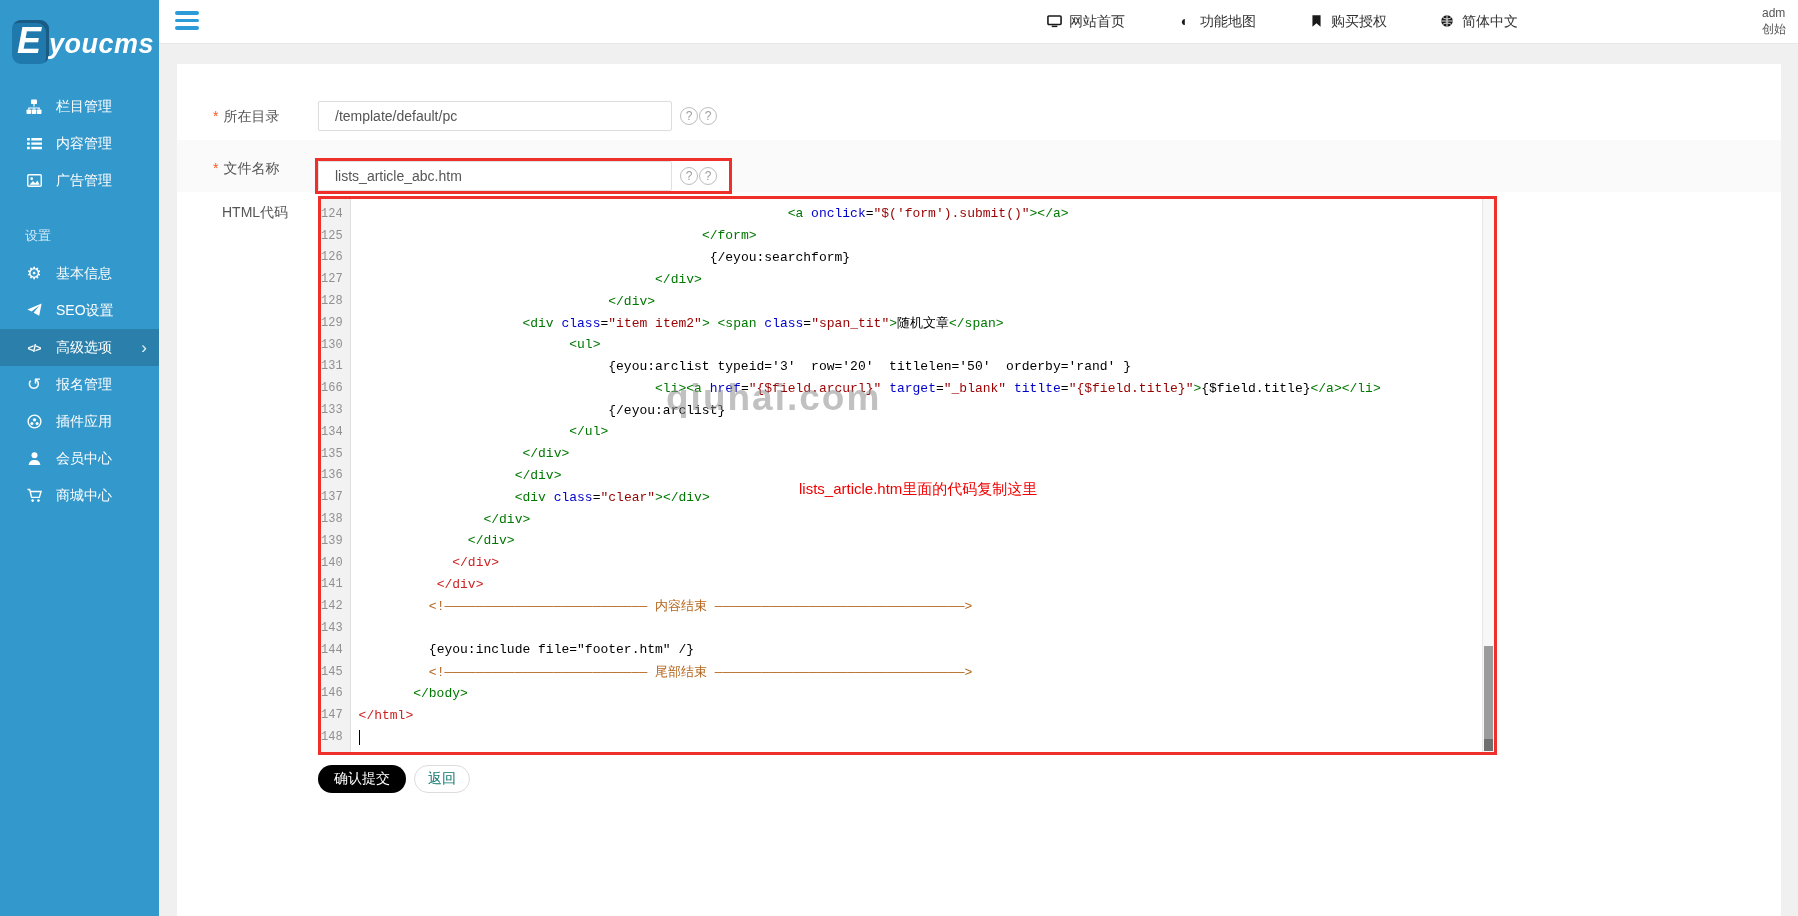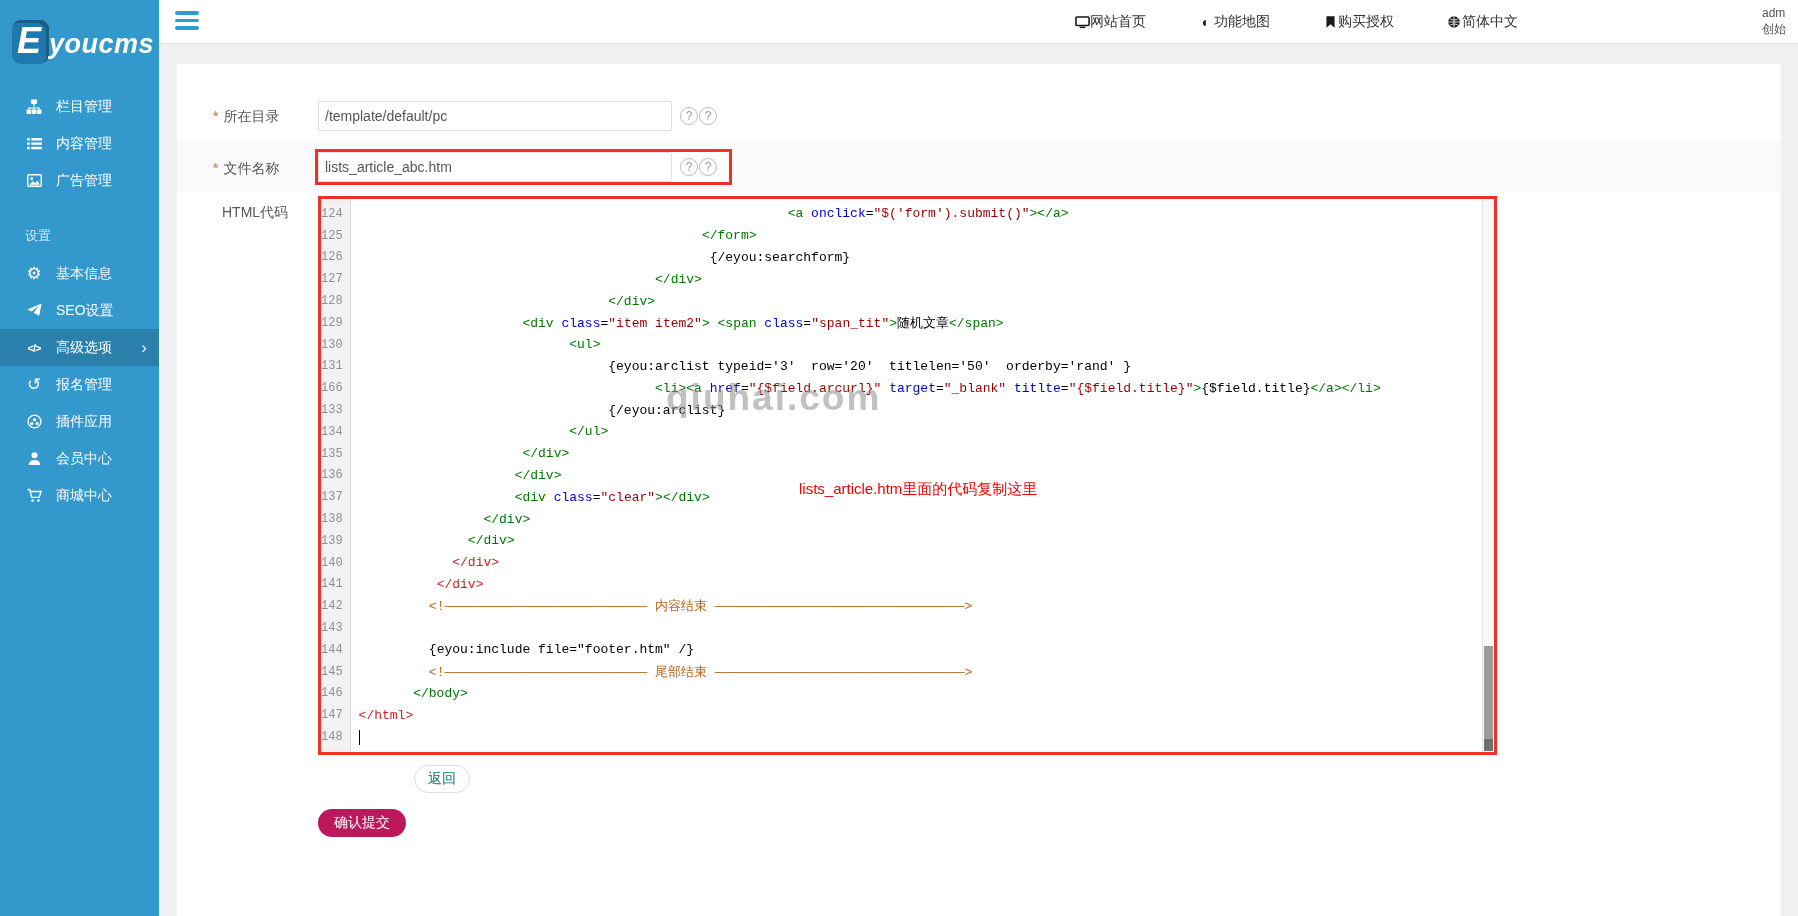--- a/index.html
+++ b/index.html
@@ -18,35 +18,35 @@
   .sb-ico .gi { font-size:17px; line-height:1; }
   .sb-ico .ci { font-size:11px; font-weight:bold; letter-spacing:-1px; }
   .sb-chevron { position:absolute; right:12px; font-size:17px; color:#e8f4fb; }
   .sb-section { margin:28px 0 10px 25px; color:#d2eaf7; font-size:13px; }
 
   
   .topbar { position:absolute; left:159px; top:0; right:0; height:44px; background:#fff; border-bottom:1px solid #e8e8e8; z-index:4; }
   .hamburger { position:absolute; left:16px; top:11px; width:24px; height:21px; cursor:pointer; }
   .hamburger i { display:block; height:3.5px; background:#2b9cd8; border-radius:2px; margin-bottom:4px; }
   .tb-links { position:absolute; right:280px; top:0; height:44px; display:flex; align-items:center; gap:52px; }
-  .tb-link { display:flex; align-items:center; font-size:14px; color:#333; cursor:pointer; }
+  .tb-link { display:flex; align-items:flex-start; gap:7px; font-size:14px; color:#333; cursor:pointer; }
   .tb-ico { display:inline-flex; align-items:center; justify-content:center; width:16px; height:16px; color:#1a1a1a; }
   .tb-ico .gi { font-size:14px; line-height:1; }
   .tb-user { position:absolute; left:1603px; top:5px; font-size:12px; color:#555; line-height:16px; white-space:nowrap; }
 
   
   .panel { position:absolute; left:177px; top:64px; right:17px; bottom:0; background:#fff; }
   .form-label { position:absolute; font-size:14px; color:#565656; white-space:nowrap; }
   .req { color:#ff5722; margin-right:5px; font-size:14px; }
-  .txt-input { border:1px solid #ddd; border-radius:2px; width:354px; height:30px; padding:0 6px; font-size:14px; color:#555; font-family:"Liberation Sans",sans-serif; outline:none; background:#fff; }
+  .txt-input { border:1px solid #ddd; border-radius:2px; width:354px; height:30px; padding:0 16px; font-size:14px; color:#555; font-family:"Liberation Sans",sans-serif; outline:none; background:#fff; }
   .help-ico { display:inline-flex; align-items:center; justify-content:center; width:18px; height:18px; border:1px solid #bdbdbd; border-radius:50%; color:#9d9d9d; font-size:12px; cursor:pointer; background:#fff; }
   .row1-input { position:absolute; left:141px; top:37px; }
   .row1-help { position:absolute; left:503px; top:43px; display:flex; gap:1px; }
   .row2-stripe { position:absolute; left:0; top:76px; right:0; height:52px; background:#fafafa; }
-  .red-wrap { position:absolute; left:138px; top:85px; display:flex; align-items:center; border:3px solid #ee2f2a; background:#fff; padding-right:12px; }
+  .red-wrap { position:absolute; left:138px; top:94px; display:flex; align-items:center; border:3px solid #ee2f2a; background:#fff; padding-right:12px; }
   .red-wrap .txt-input { border-color:#e0e0e0; }
   .red-wrap .help-ico { margin-left:1px; }
   .red-wrap .help-gap { width:7px; }
 
   
   .editor { position:absolute; left:141px; top:132px; width:1179px; height:559px; border:3px solid #ee2f2a; background:#fff; overflow:hidden; }
   .gutter-bg { position:absolute; left:0; top:0; bottom:0; width:30px; background:#f2f2f2; border-right:1px solid #ddd; }
   .ed-lines { position:absolute; left:0; top:4px; right:12px; font-family:"Liberation Mono",monospace; }
   .ed-line { display:flex; height:21.8px; align-items:center;gap:6px; }
   .ln { flex:0 0 26px; padding-right:5px; text-align:right; font-size:12px; color:#909090; }
@@ -60,21 +60,21 @@
   .caret { display:inline-block; width:1.5px; height:15px; background:#000; vertical-align:middle; }
   .watermark { position:absolute; left:345px; top:178px; font-size:37px; font-weight:bold; color:#8f8f8f; opacity:.55; letter-spacing:2px; pointer-events:none; }
   .annotation { position:absolute; left:478px; top:281px; font-size:15px; color:#f20000; white-space:nowrap; }
   .ed-scroll { position:absolute; right:0; top:0; bottom:0; width:12px; background:#f7f7f7; border-left:1px solid #e6e6e6; }
   .ed-thumb { position:absolute; left:1px; right:1px; top:447px; height:94px; background:#9b9b9b; cursor:pointer; }
   .ed-corner { position:absolute; left:1px; right:1px; bottom:1px; height:12px; background:#6f6f6f; }
 
   
   .btn-row { position:absolute; left:141px; top:701px; display:flex; gap:8px; }
   .btn { height:28px; border-radius:15px; font-size:14px; display:inline-flex; align-items:center; justify-content:center; cursor:pointer; font-family:"Liberation Sans",sans-serif; }
-  .btn-submit { width:88px; background:#be185d; color:#fff; border:none;margin-top:44px; }
+  .btn-submit { width:88px; background:#000000; color:#fff; border:none; }
   .btn-back { width:56px; background:#fff; color:#0f766e; border:1px solid #dcdcdc; }
 </style>
 </head>
 <body>
 
 <div class="sidebar">
   <div class="logo">
     <span class="logo-e">E</span><span class="logo-rest">youcms</span>
   </div>
   <ul class="sb-menu" id="sb-menu-main">

